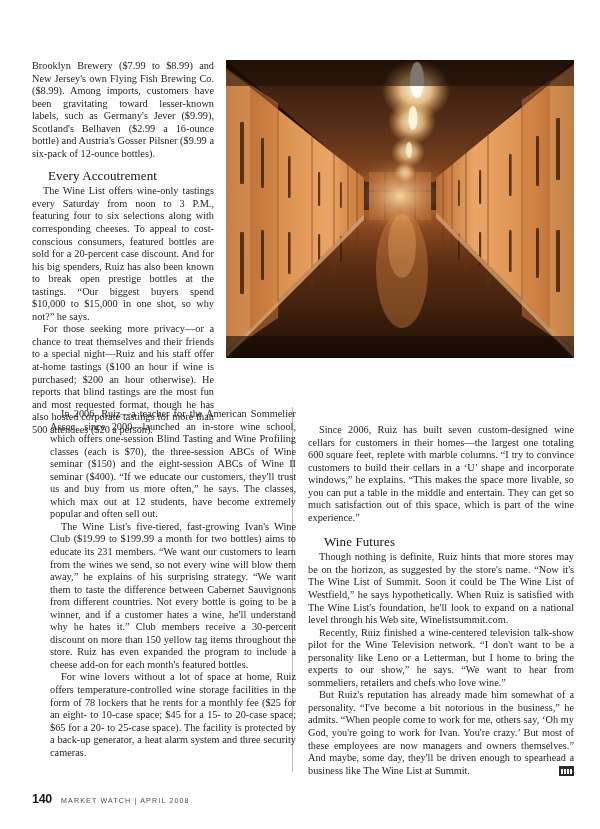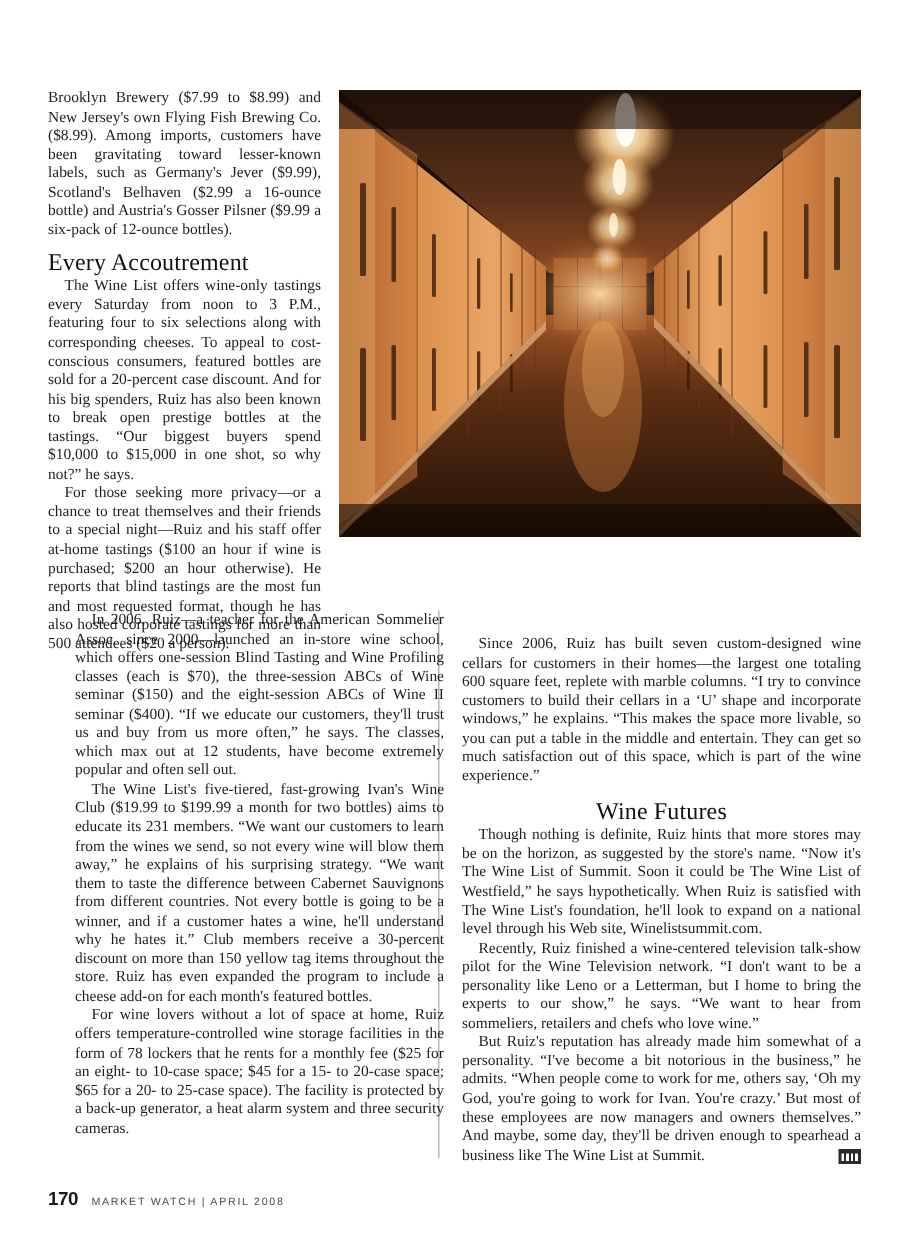--- a/index.html
+++ b/index.html
@@ -78,30 +78,30 @@
     top: 408px;
     width: 246px;
   }
   #col-right {
     left: 308px;
     top: 424px;
     width: 266px;
   }
 
   h2.section {
-    margin: 7px 0 1px 0;
+    margin: 7px 0 1px 16px;
     font-family: "Liberation Serif", "DejaVu Serif", serif;
     font-weight: normal;
-    font-size: 16px;
+    font-size: 13px;
     line-height: 17px;
     letter-spacing: 0.1px;
     color: #111111;
     text-align: left;
   }
-  h2.section.tight { margin-top: 9px; text-align: center; }
+  h2.section.tight { margin-top: 9px; }
 
   
   .col-rule {
     position: absolute;
     left: 292px;
     top: 407px;
     width: 1px;
     height: 365px;
     background: #b9b9b9;
   }
@@ -303,17 +303,17 @@
     <h2 class="section tight">Wine Futures</h2>
     <p>Though nothing is definite, Ruiz hints that more stores may be on the horizon, as suggested by the store's name. “Now it's The Wine List of Summit. Soon it could be The Wine List of Westfield,” he says hypothetically. When Ruiz is satisfied with The Wine List's foundation, he'll look to expand on a national level through his Web site, Winelistsummit.com.</p>
     <p>Recently, Ruiz finished a wine-centered television talk-show pilot for the Wine Television network. “I don't want to be a personality like Leno or a Letterman, but I home to bring the experts to our show,” he says. “We want to hear from sommeliers, retailers and chefs who love wine.”</p>
     <p>But Ruiz's reputation has already made him somewhat of a personality. “I've become a bit notorious in the business,” he admits. “When people come to work for me, others say, ‘Oh my God, you're going to work for Ivan. You're crazy.’ But most of these employees are now managers and owners themselves.” And maybe, some day, they'll be driven enough to spearhead a business like The Wine List at Summit.</p>
     <div class="endmark-wrap">
       <span class="endmark"></span>
     </div>
   </div>
 
   <div class="footer">
-    <span class="folio">170</span>
+    <span class="folio">140</span>
     <span class="footer-text">MARKET WATCH | APRIL 2008</span>
   </div>
 
 </div>
 
 </body></html>

